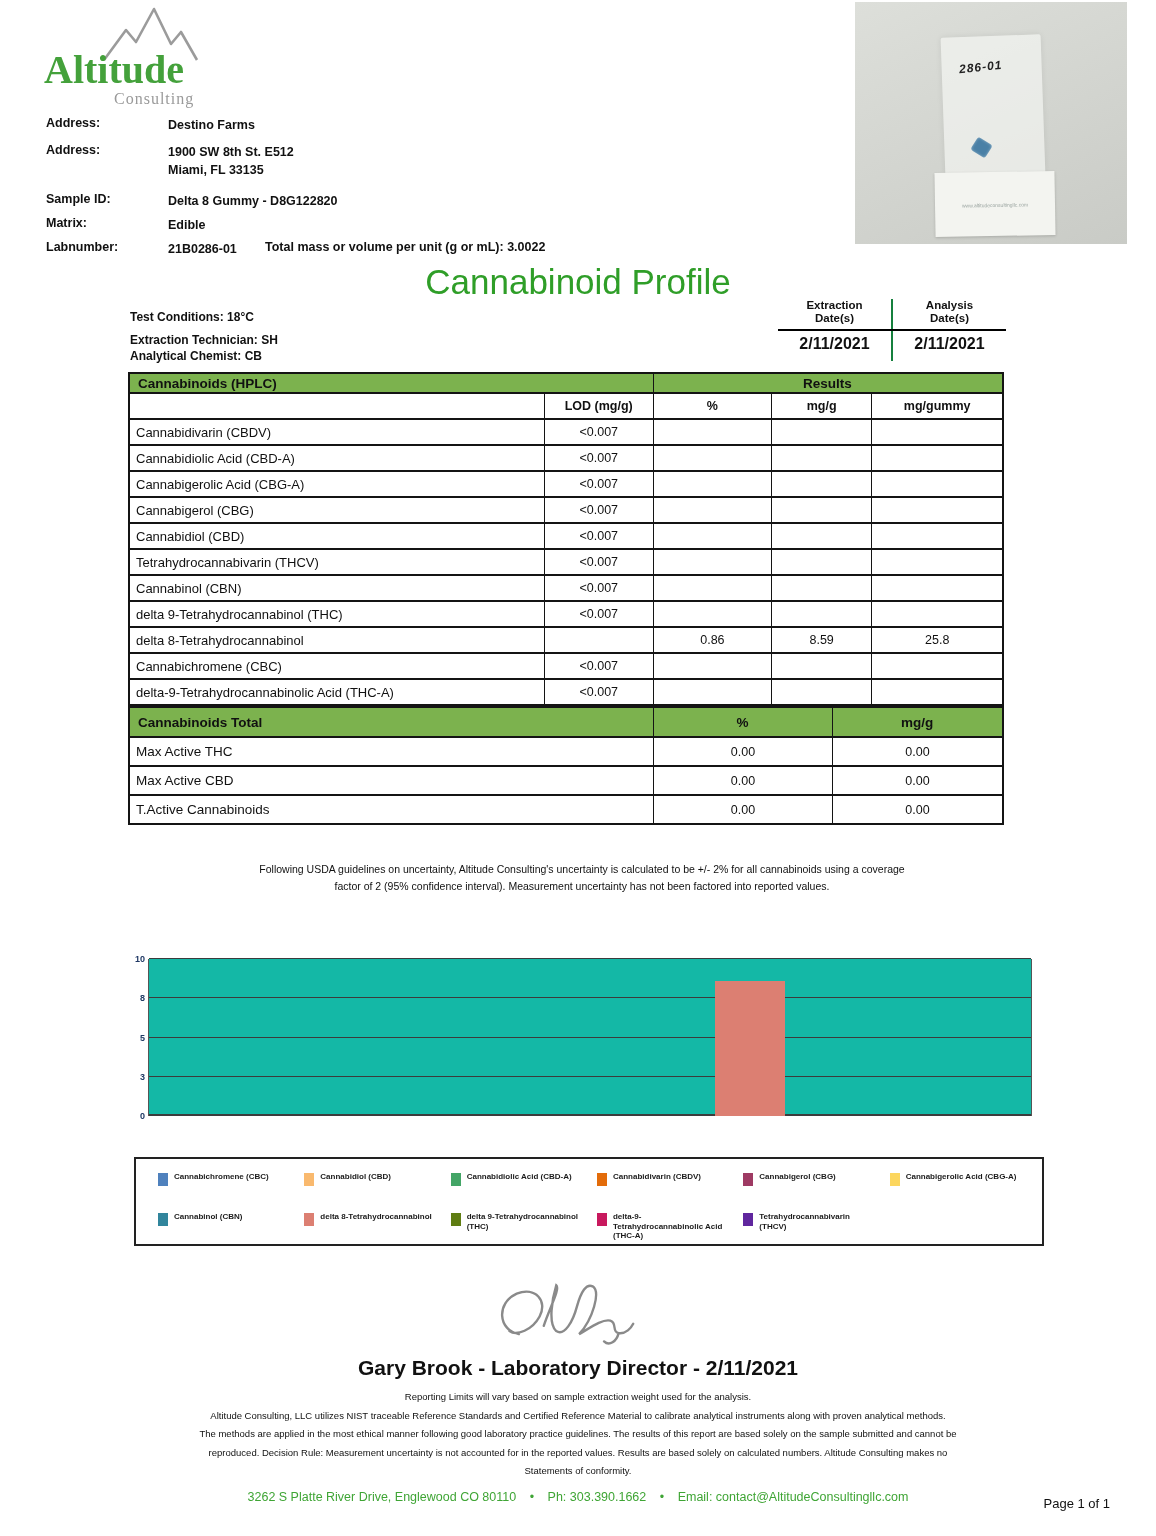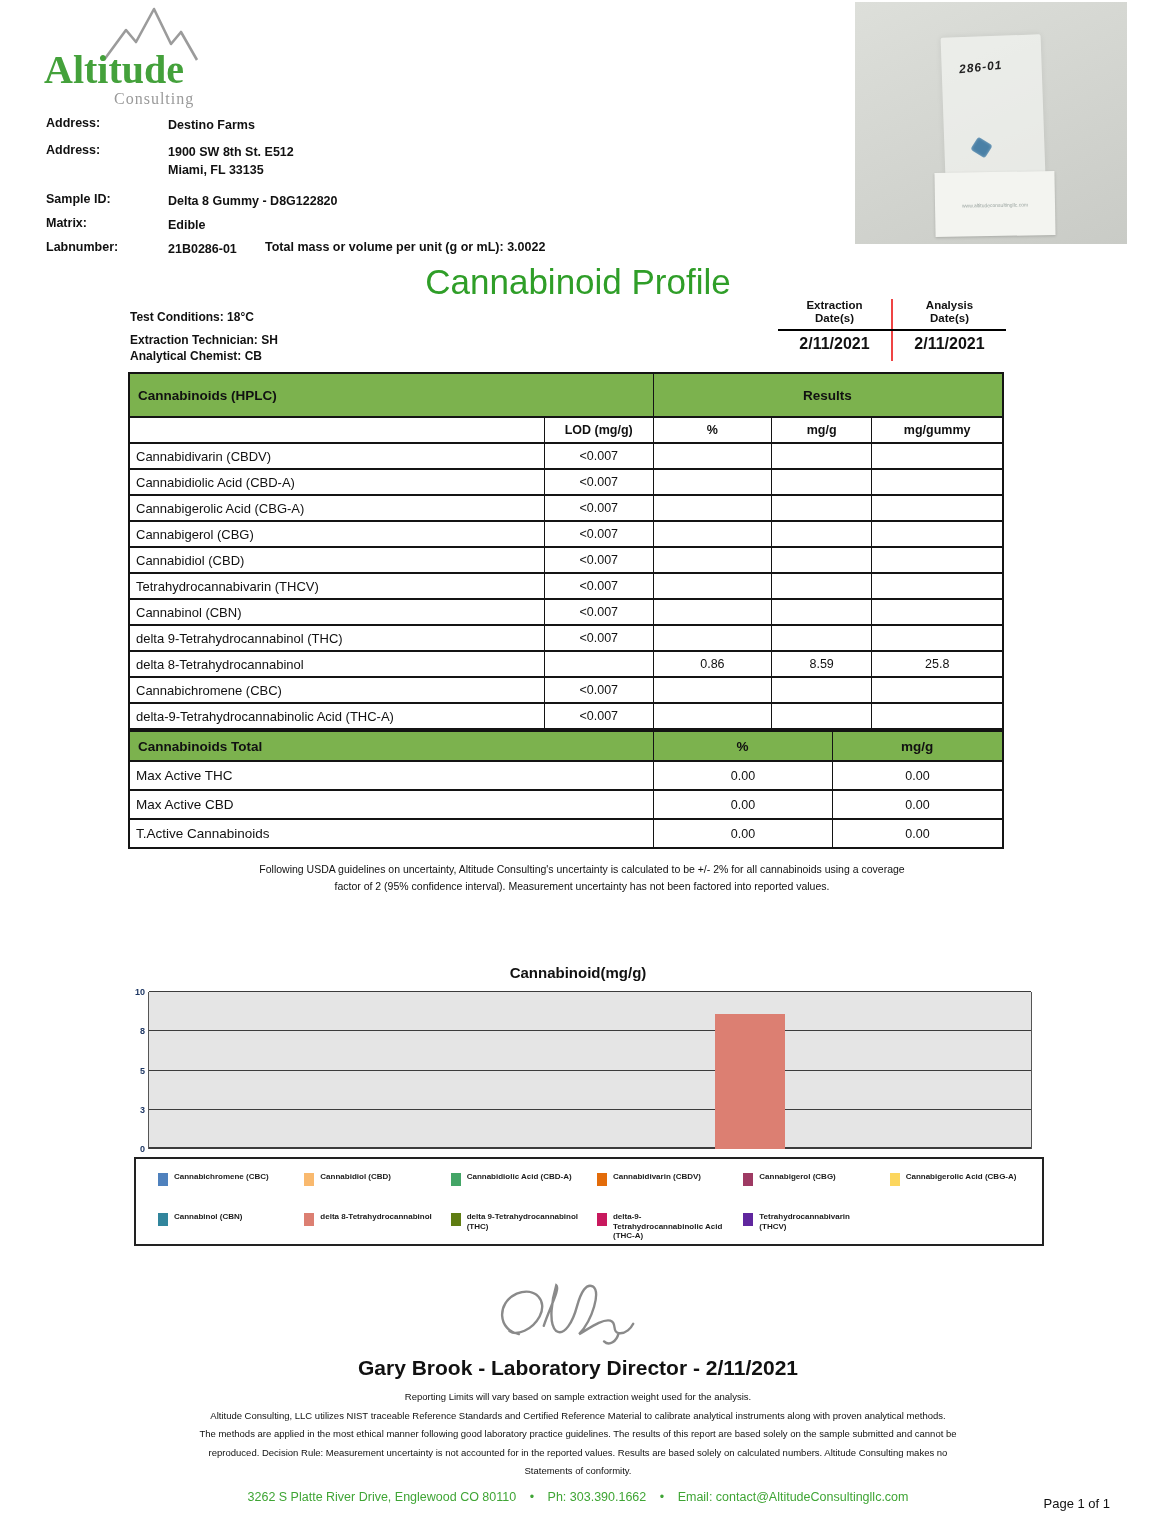--- a/index.html
+++ b/index.html
@@ -40,49 +40,49 @@
   .doc-title{position:absolute;left:0;top:262px;width:100%;text-align:center;
              font-size:35px;color:#2f9e28;}
   .conditions{position:absolute;left:130px;top:309px;font-size:12px;font-weight:bold;line-height:16px;}
   .conditions .c1{margin-bottom:7px;}
 
   
   .dates{position:absolute;left:778px;top:299px;width:228px;font-weight:bold;}
   .dates .row{display:flex;}
   .dates .row.head{border-bottom:2px solid #000;}
   .dates .cell{width:50%;text-align:center;}
-  .dates .cell:first-child{border-right:2px solid #ef4444;}
+  .dates .cell:first-child{border-right:2px solid #15803d;}
   .dates .head .cell{font-size:11.5px;line-height:13px;padding-bottom:4px;}
   .dates .vals .cell{font-size:16px;padding:4px 0 8px 0;}
 
   
   .tables{position:absolute;left:128px;top:372px;width:876px;}
   table.coa{width:100%;border-collapse:collapse;table-layout:fixed;border:2px solid #141414;}
   table.coa td{border:1px solid #141414;border-top-width:2px;border-bottom-width:2px;
                overflow:hidden;white-space:nowrap;vertical-align:middle;}
   td.g{background:#7cb24e;font-weight:bold;font-size:13.5px;padding-left:8px;}
   td.g.center{text-align:center;padding-left:0;}
-  tr.hdr{height:44px;}
+  tr.hdr{height:20px;}
   tr.sub{height:26px;}
   tr.sub td{font-weight:bold;font-size:12.5px;text-align:center;}
   tr.drow{height:26px;}
   td.cell-name{font-size:13px;padding-left:6px;}
   td.cell-val{font-size:12.5px;text-align:center;}
   table.tot tr.hdr{height:30px;}
   table.tot tr.drow{height:29px;margin-left:48px;}
   table.tot td.cell-name{font-size:13.5px;}
 
   .footnote{position:absolute;left:4px;top:861px;width:100%;text-align:center;
             font-size:10.5px;line-height:17px;color:#111;}
 
   
   .chart-title{position:absolute;left:0;top:964px;width:100%;text-align:center;
                font-size:15px;font-weight:bold;}
   .chart-title .units{}
-  .plot{position:absolute;left:148px;top:992px;width:882px;height:157px;background:#e5e5e5;
+  .plot{position:absolute;left:148px;top:959px;width:882px;height:157px;background:#14b8a6;
         border-left:1px solid #555;border-right:1px solid #555;}
   .gridline{position:absolute;left:0;width:100%;height:1px;background:#3c3c3c;}
   .gridline.bottom{height:2px;}
   .ytick{position:absolute;left:-22px;width:18px;text-align:right;font-size:9px;
          font-weight:bold;color:#1f3864;}
   .bars{position:absolute;left:0;top:0;width:100%;height:100%;display:flex;}
   .bar-slot{flex:1;position:relative;}
   .bar{position:absolute;bottom:0;left:50%;transform:translateX(-50%);width:70px;}
 
   

